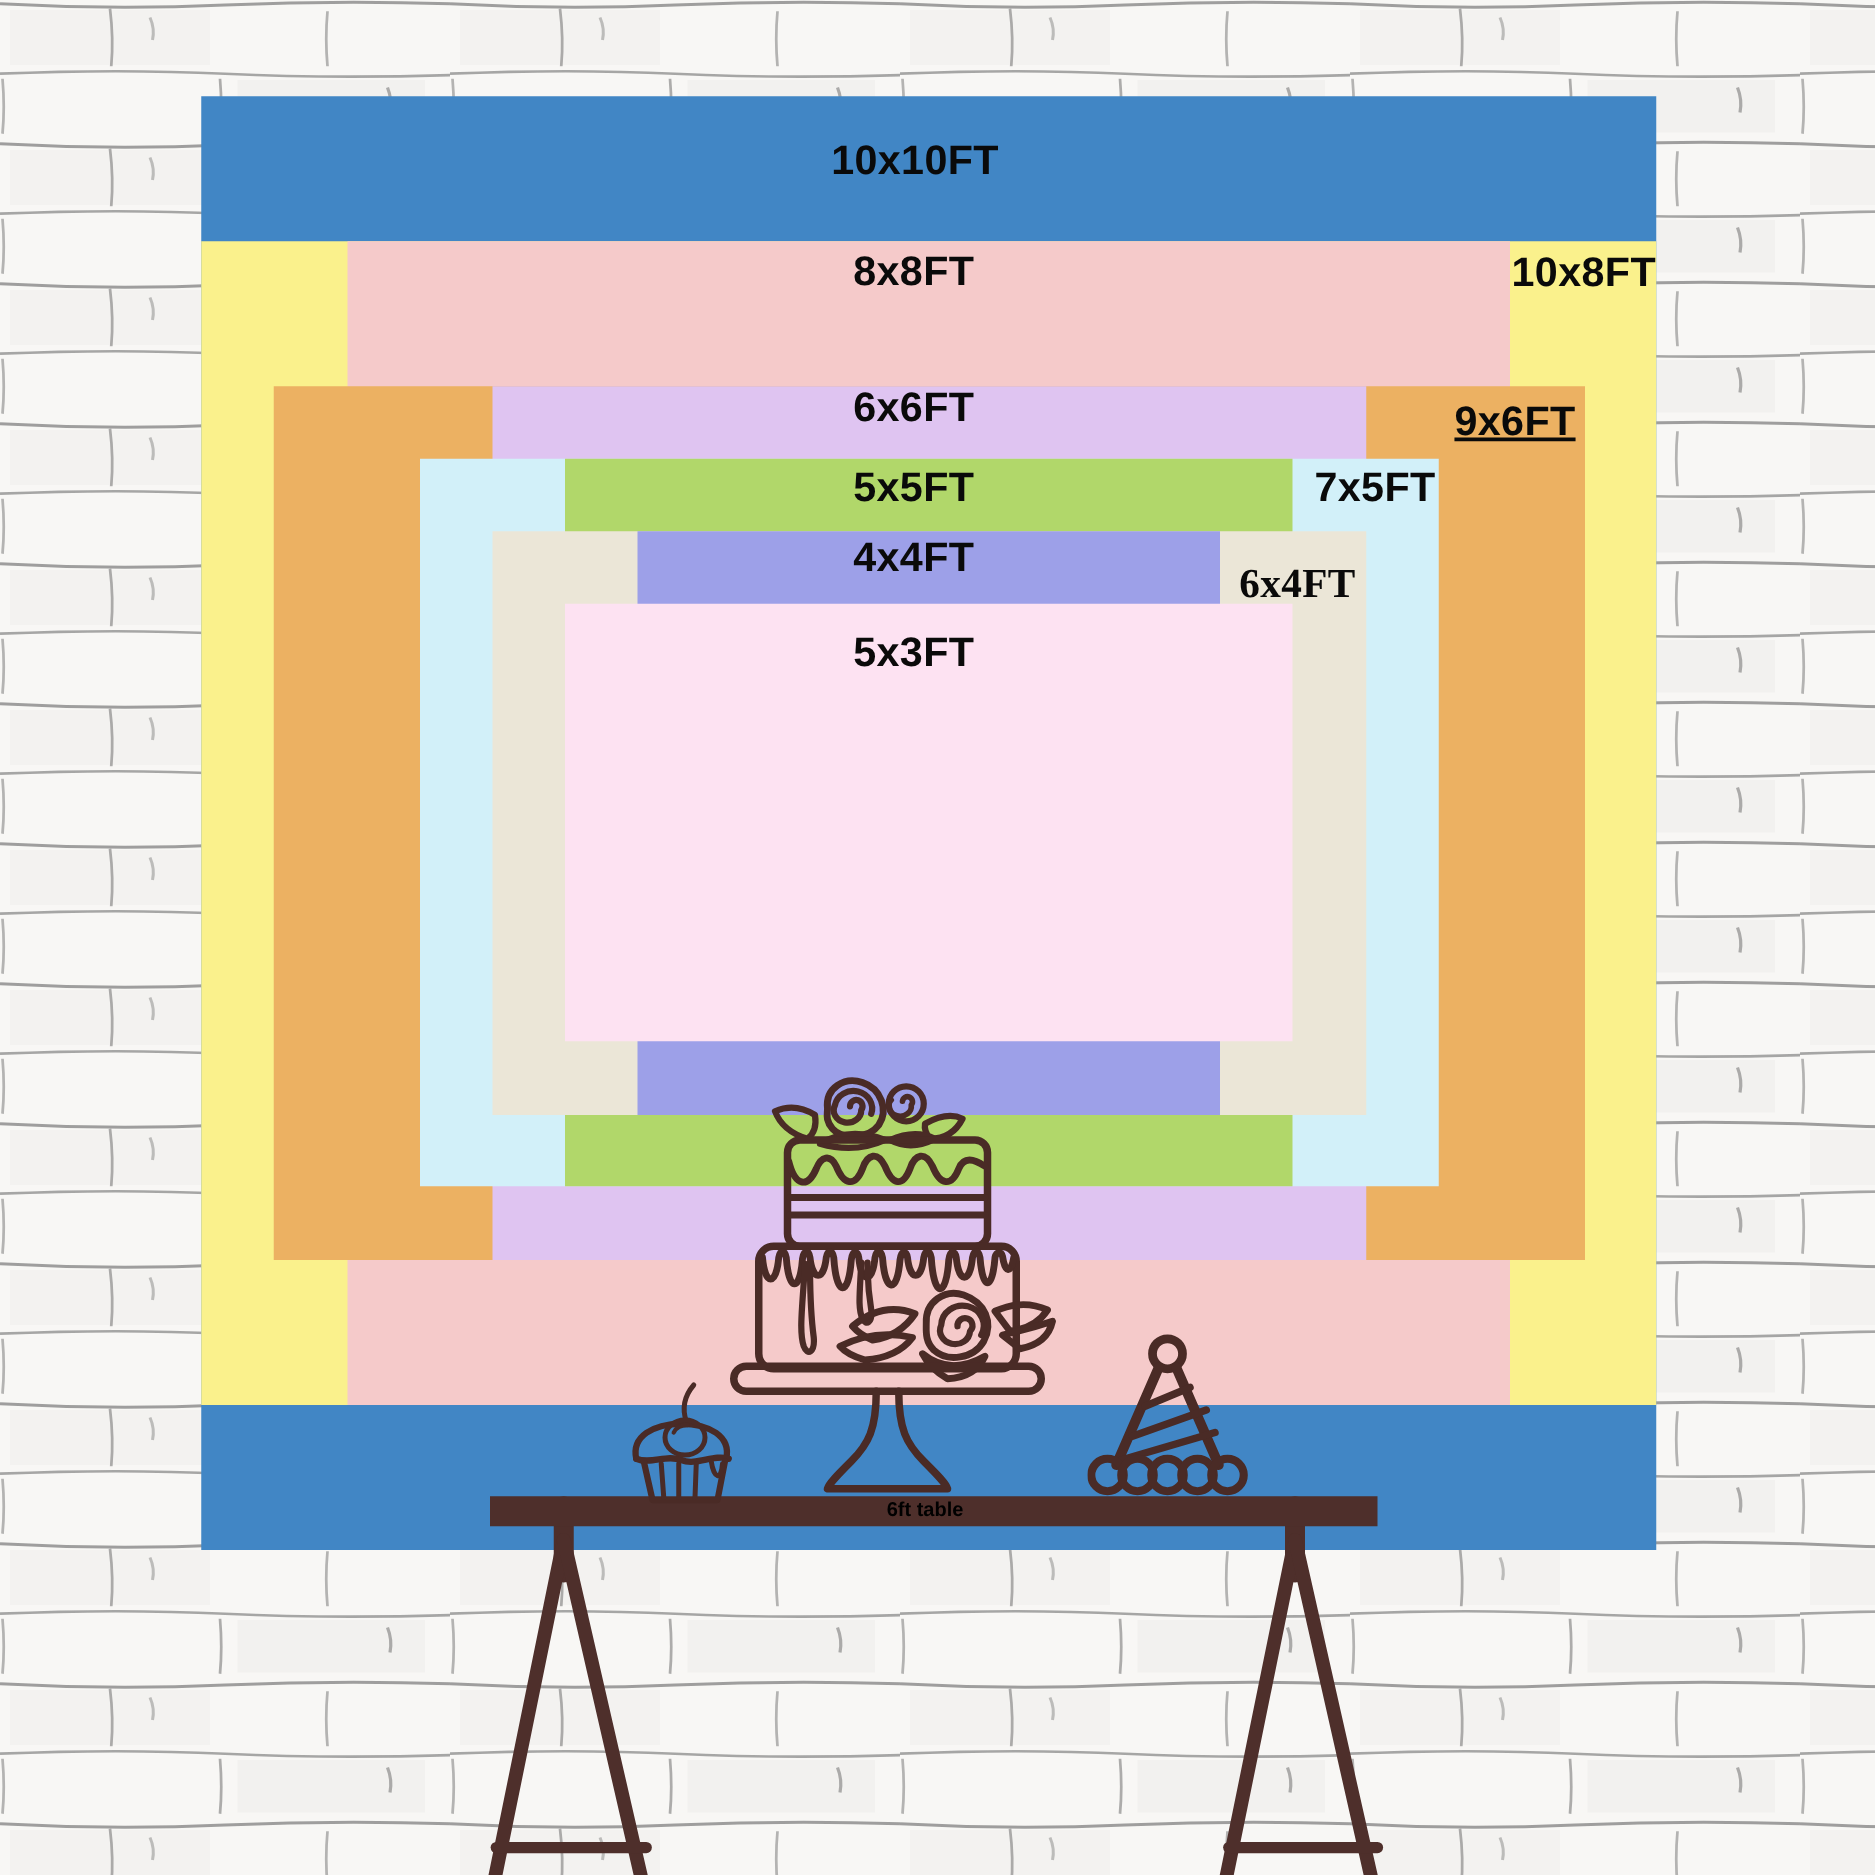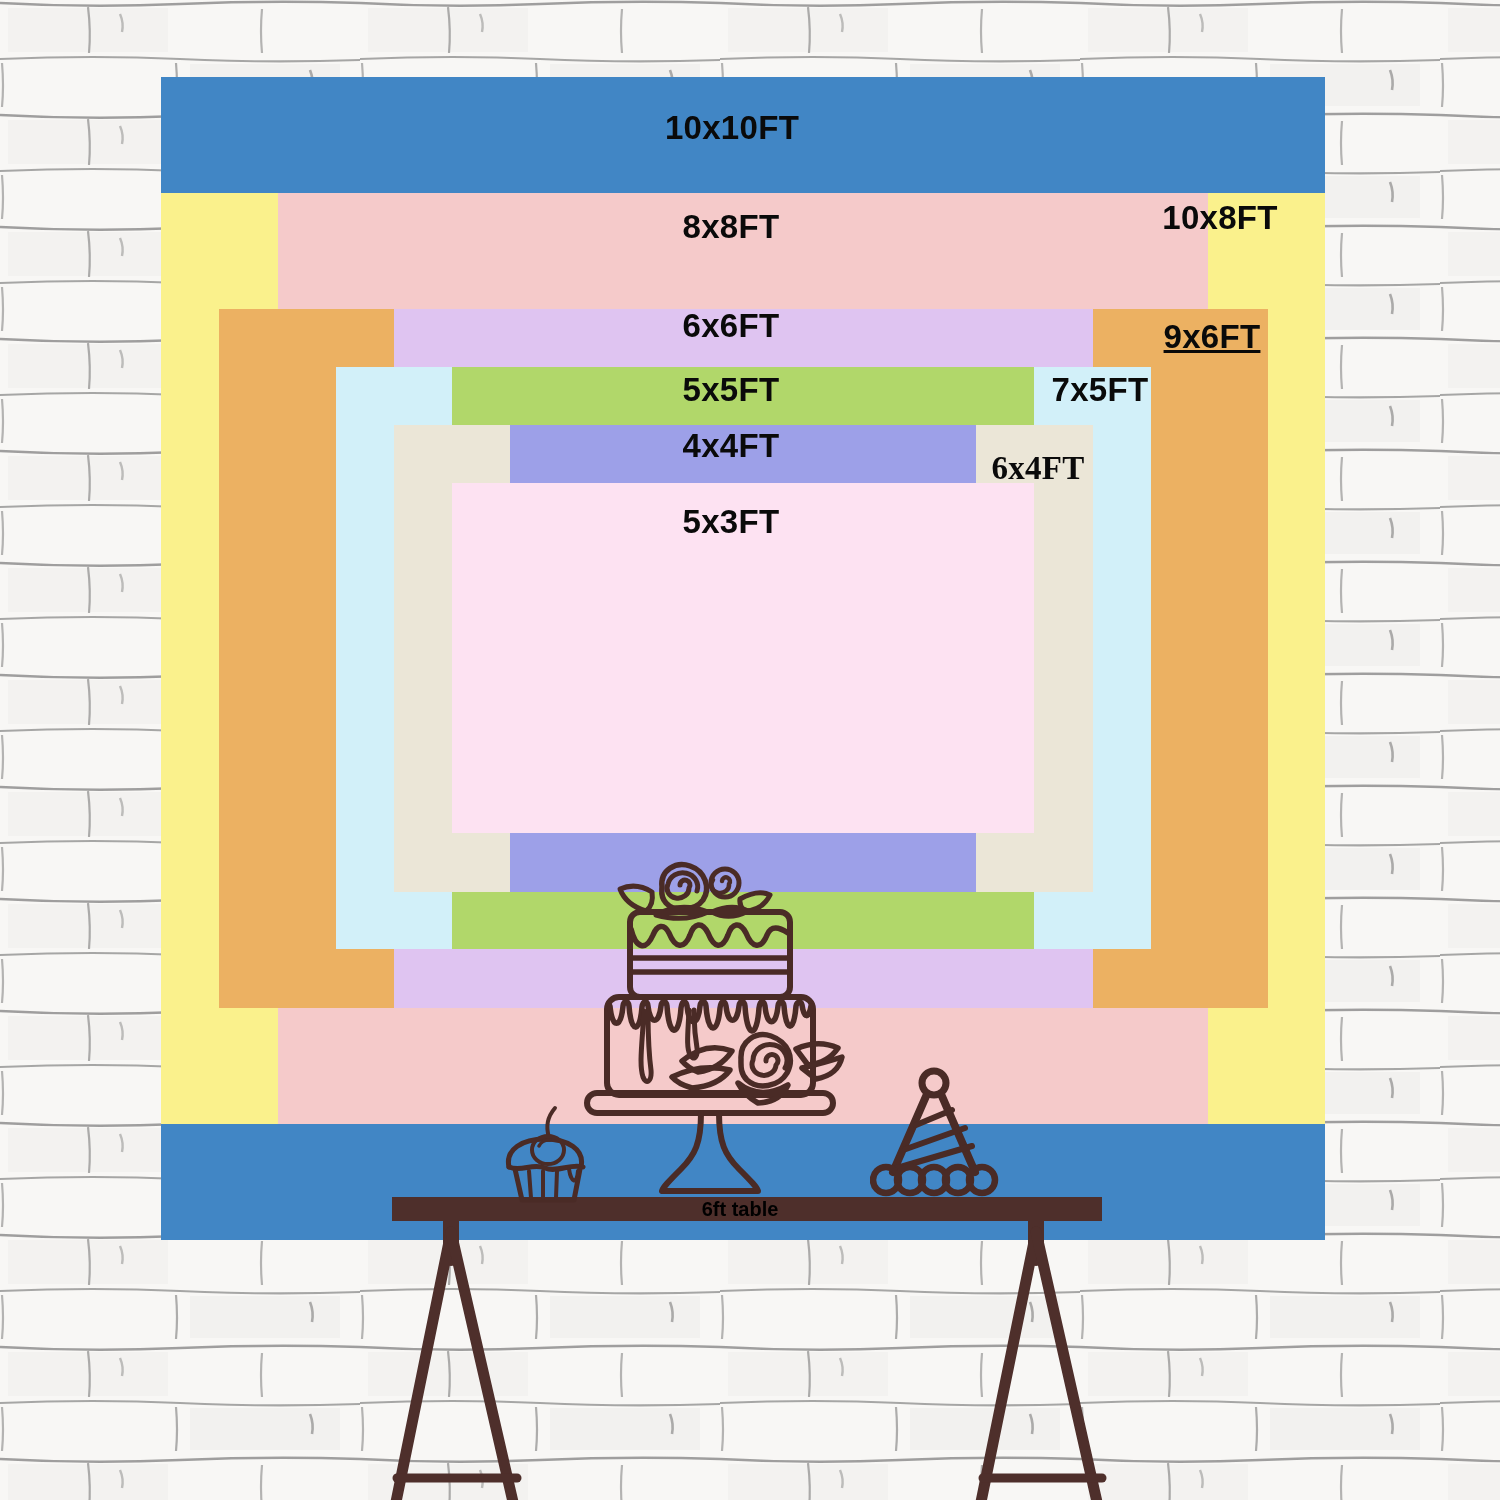--- a/index.html
+++ b/index.html
@@ -15,34 +15,34 @@
   .r4{left:394px;top:309px;width:699px;height:699px;}
   .r5{left:336px;top:367px;width:815px;height:582px;}
   .r6{left:452px;top:367px;width:582px;height:582px;}
   .r7{left:394px;top:425px;width:699px;height:467px;}
   .r8{left:510px;top:425px;width:466px;height:467px;}
   .r9{left:452px;top:483px;width:582px;height:350px;}
 
   .size-label{position:absolute;transform:translate(-50%,-50%);
     font-size:33px;font-weight:600;color:#0a0a0a;white-space:nowrap;letter-spacing:.3px;}
   .l0{left:732px;top:128px;}
-  .l1{left:1220px;top:218px;}
-  .l2{left:731px;top:227px;text-align:right;}
+  .l1{left:1267px;top:218px;}
+  .l2{left:731px;top:217px;text-align:right;}
   .l3{left:1212px;top:337px;text-decoration:underline;}
   .l4{left:731px;top:326px;}
   .l5{left:1100px;top:390px;}
   .l6{left:731px;top:390px;}
   .l7{left:1038px;top:468px;font-family:Liberation Serif, serif;}
   .l8{left:731px;top:446px;}
   .l9{left:731px;top:522px;}
 
   .table-bar{position:absolute;left:392px;top:1197px;width:710px;height:24px;
     background:var(--table,#4e2f2b);}
   .table-label{position:absolute;left:740px;top:1209px;transform:translate(-50%,-50%);
-    font-size:20px;font-weight:700;color:#000;white-space:nowrap;}
+    font-size:16px;font-weight:700;color:#000;white-space:nowrap;}
   .legs-svg,.art{position:absolute;pointer-events:none;}
   .legs-svg{left:0;top:0;}
   .art-cake{left:560px;top:855px;}
   .art-cupcake{left:495px;top:1105px;}
   .art-hat{left:870px;top:1060px;}
   .line-art *{stroke:var(--line,#4a2b26);fill:none;stroke-linecap:round;stroke-linejoin:round;}
 </style>
 </head>
 <body>
 

